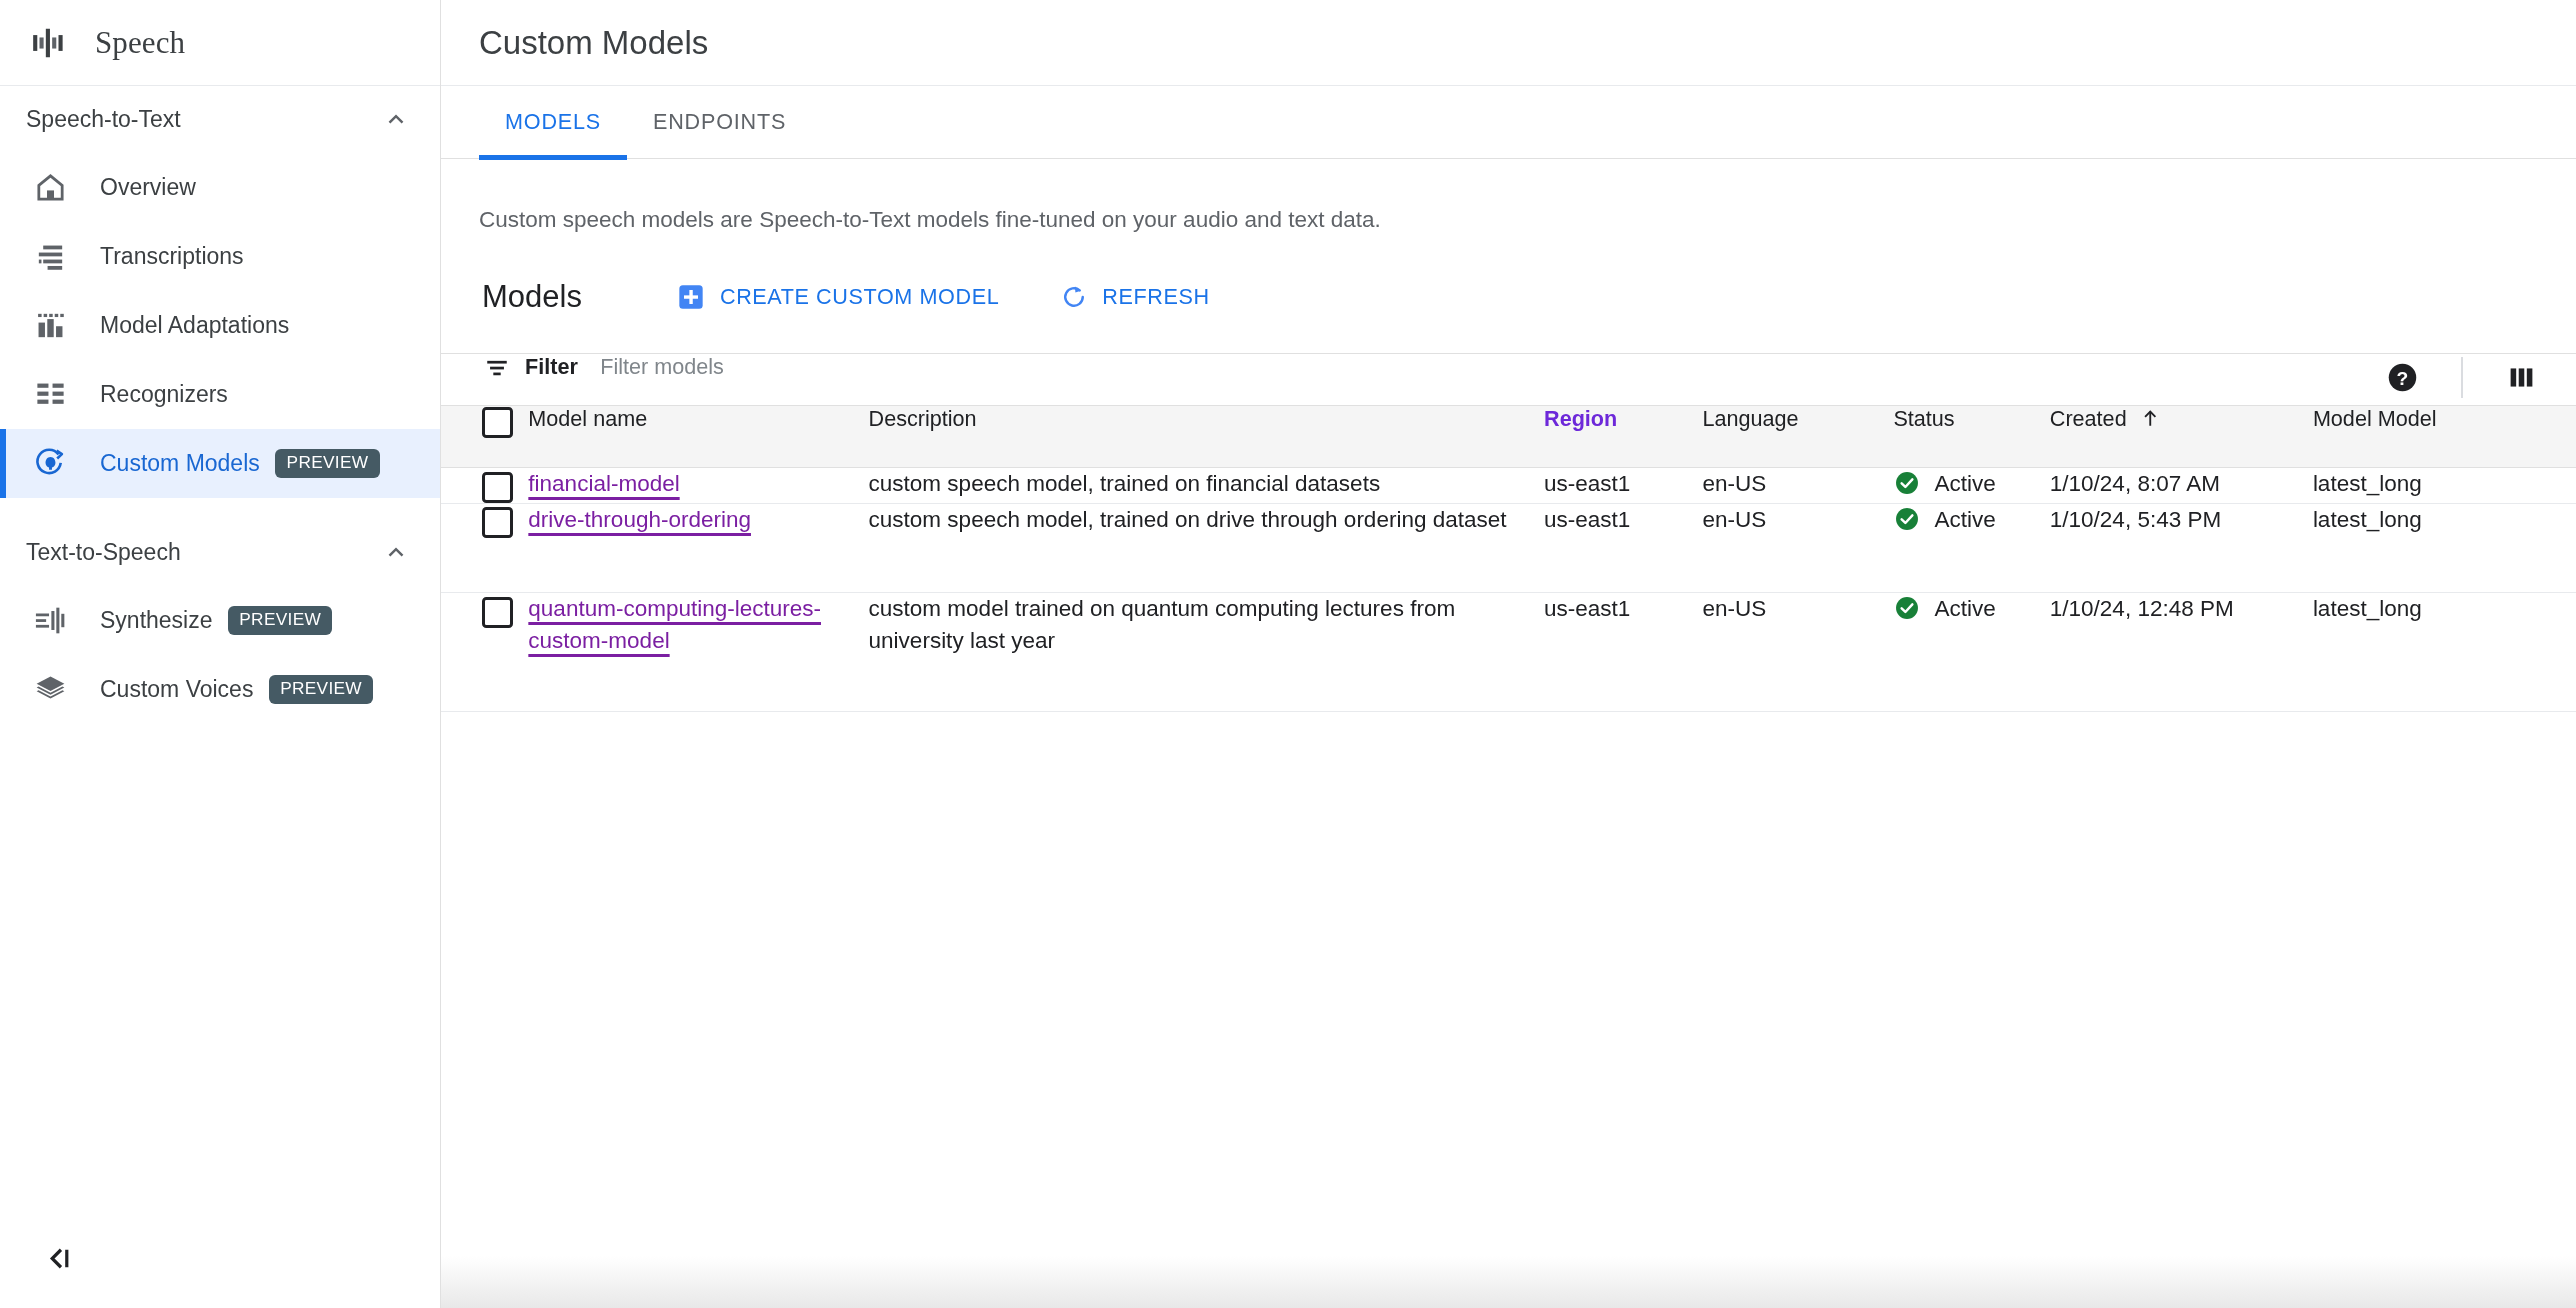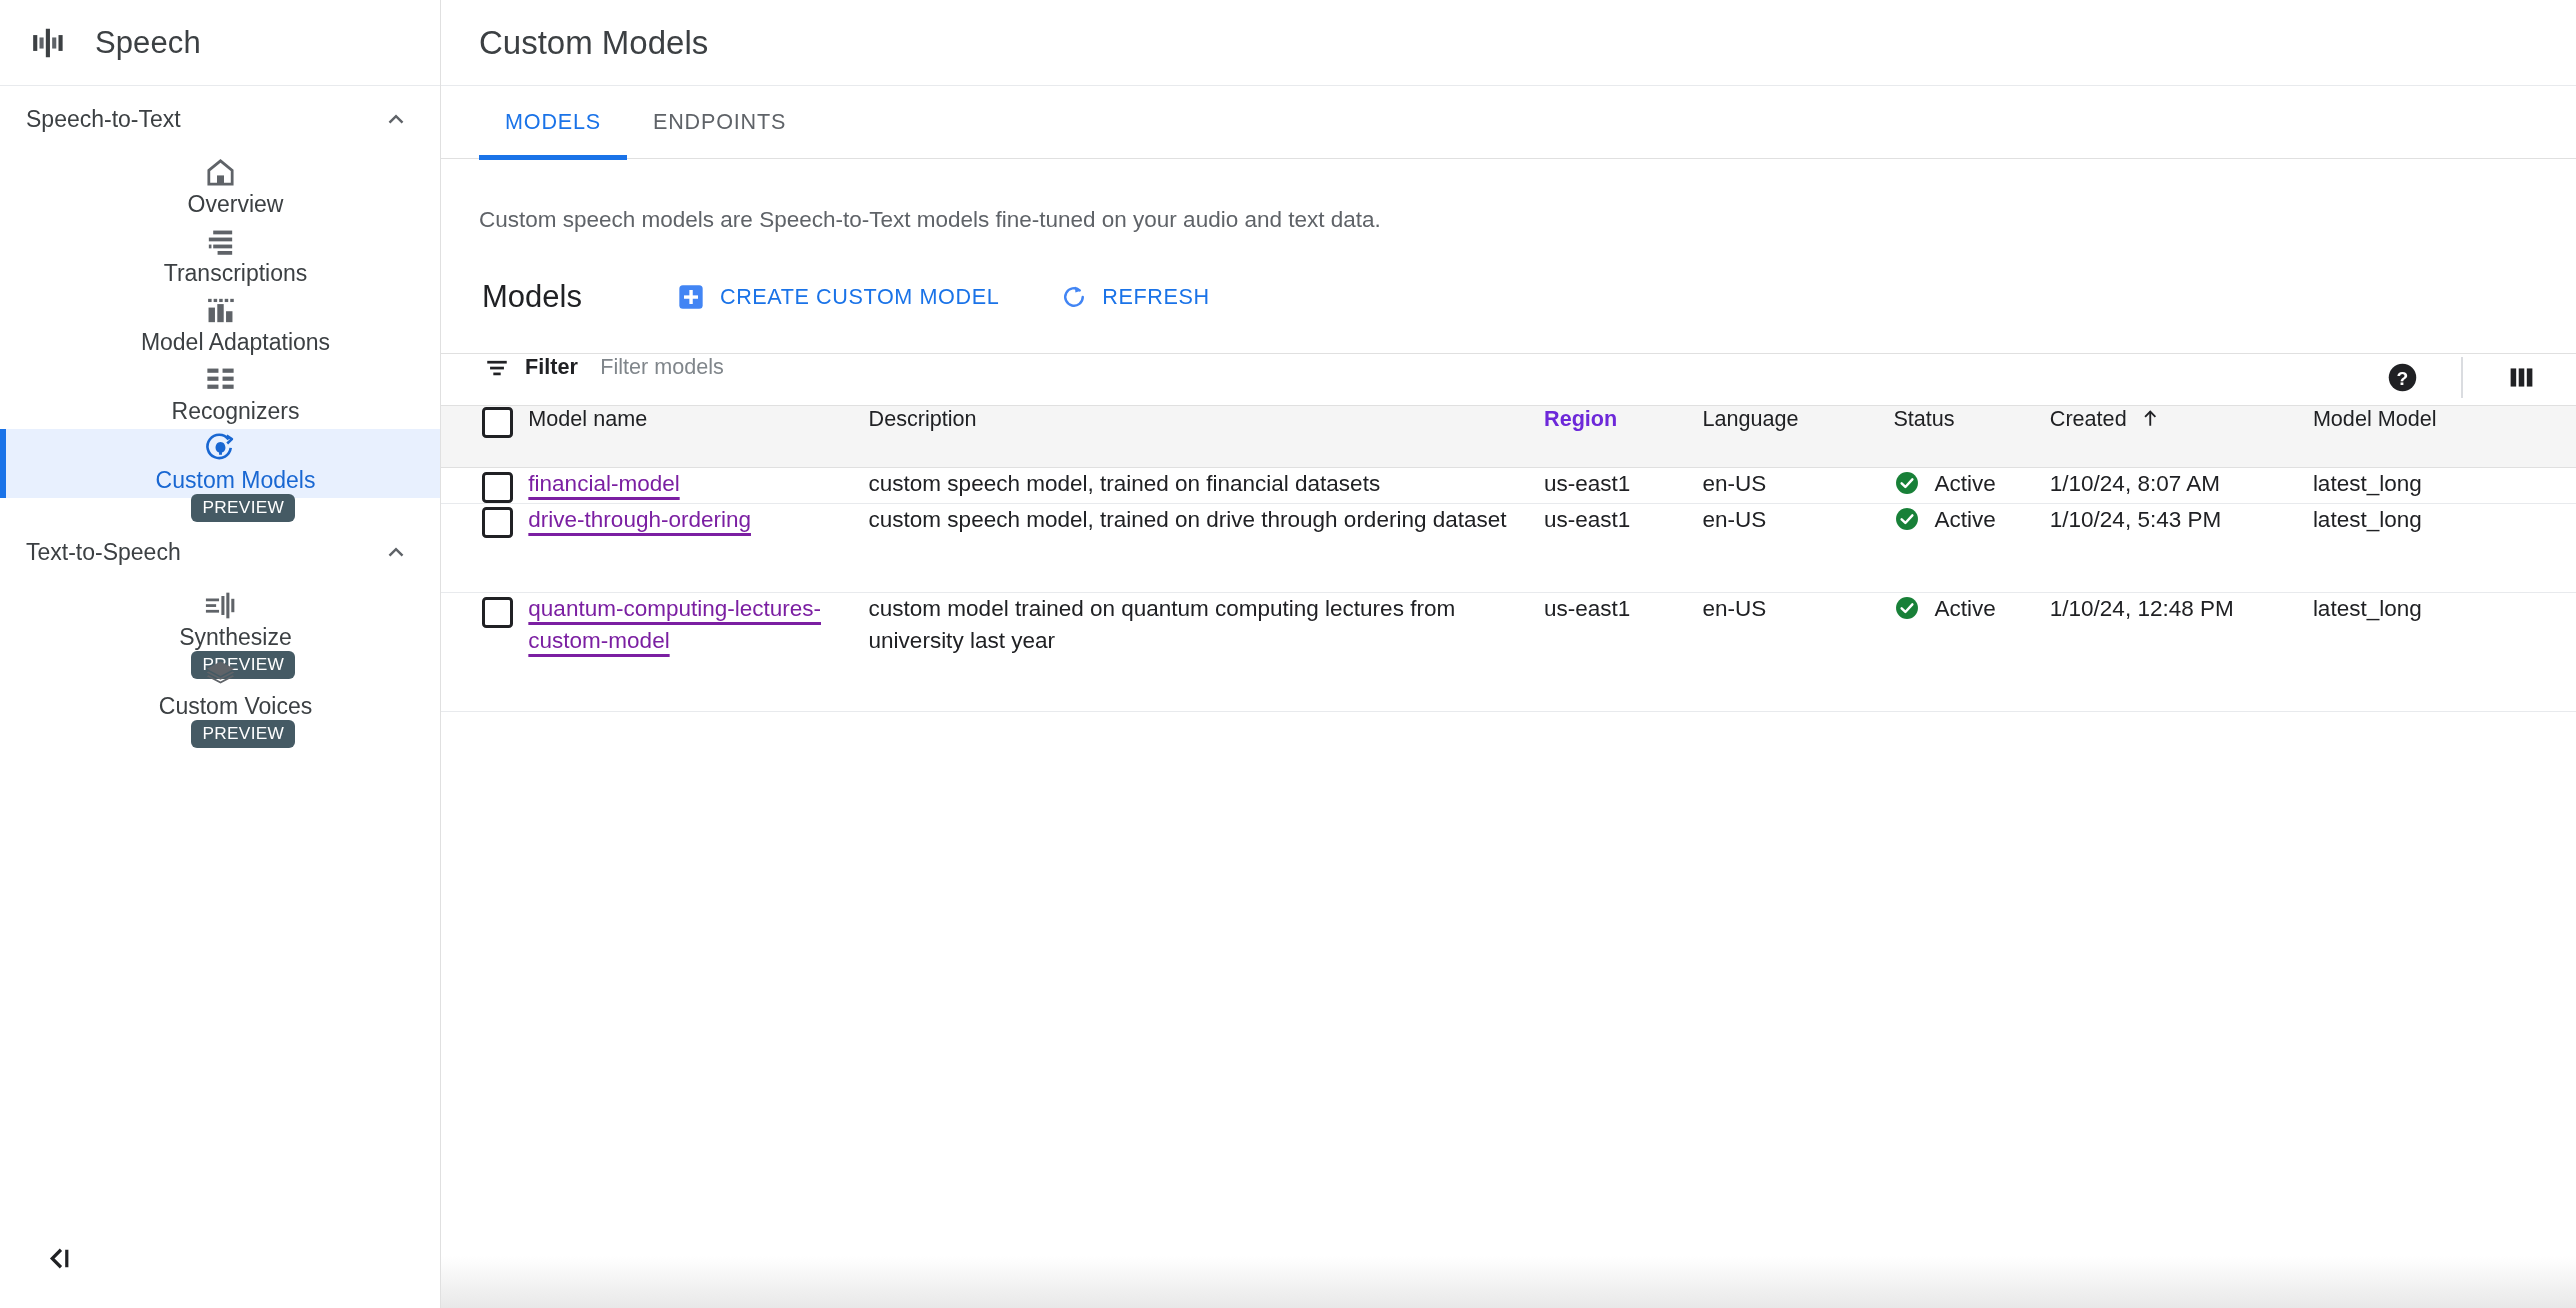--- a/index.html
+++ b/index.html
@@ -20,34 +20,34 @@
     position: relative;
     flex: 0 0 441px;
   }
   .brand {
     height: 86px;
     display: flex; align-items: center;
     padding-left: 26px;
     border-bottom: 1.7px solid #e8eaed;
   }
   .brand-icon { width: 45px; height: 45px; margin-right: 24px; display:flex; align-items:center; justify-content:center;}
-  .brand-title { font-size: 31px; color: #3c4043; font-weight: 400; letter-spacing: 0.1px;}
+  .brand-title { font-size: 31px; color: #3c4043; font-weight: 400; letter-spacing: 0.1px; font-family: Liberation Serif, serif;}
 
   .nav-group-header {
     display: flex; align-items: center; justify-content: space-between;
     height: 67px; padding: 0 31px 0 26px;
     font-size: 23px; color: #3c4043;
   }
   .chev { width: 26px; height: 26px; color: #5f6368; }
 
   .nav-item {
     display: flex; align-items: center;
     height: 69px; padding-left: 31px;
     font-size: 23px; color: #3c4043;
-    cursor: pointer; position: relative; flex-direction: column;
+    cursor: pointer; position: relative;
   }
   .nav-item .ico {
     width: 38px; height: 38px; margin-right: 31px;
     display: flex; align-items: center; justify-content: center;
     color: #5f6368; flex: 0 0 38px;
   }
   .nav-item.active { background: #e8f0fe; color: #1967d2; }
   .nav-item.active .ico { color: #1967d2; }
   .nav-item.active::before {
     content: ""; position: absolute; left: 0; top: 0; bottom: 0;

